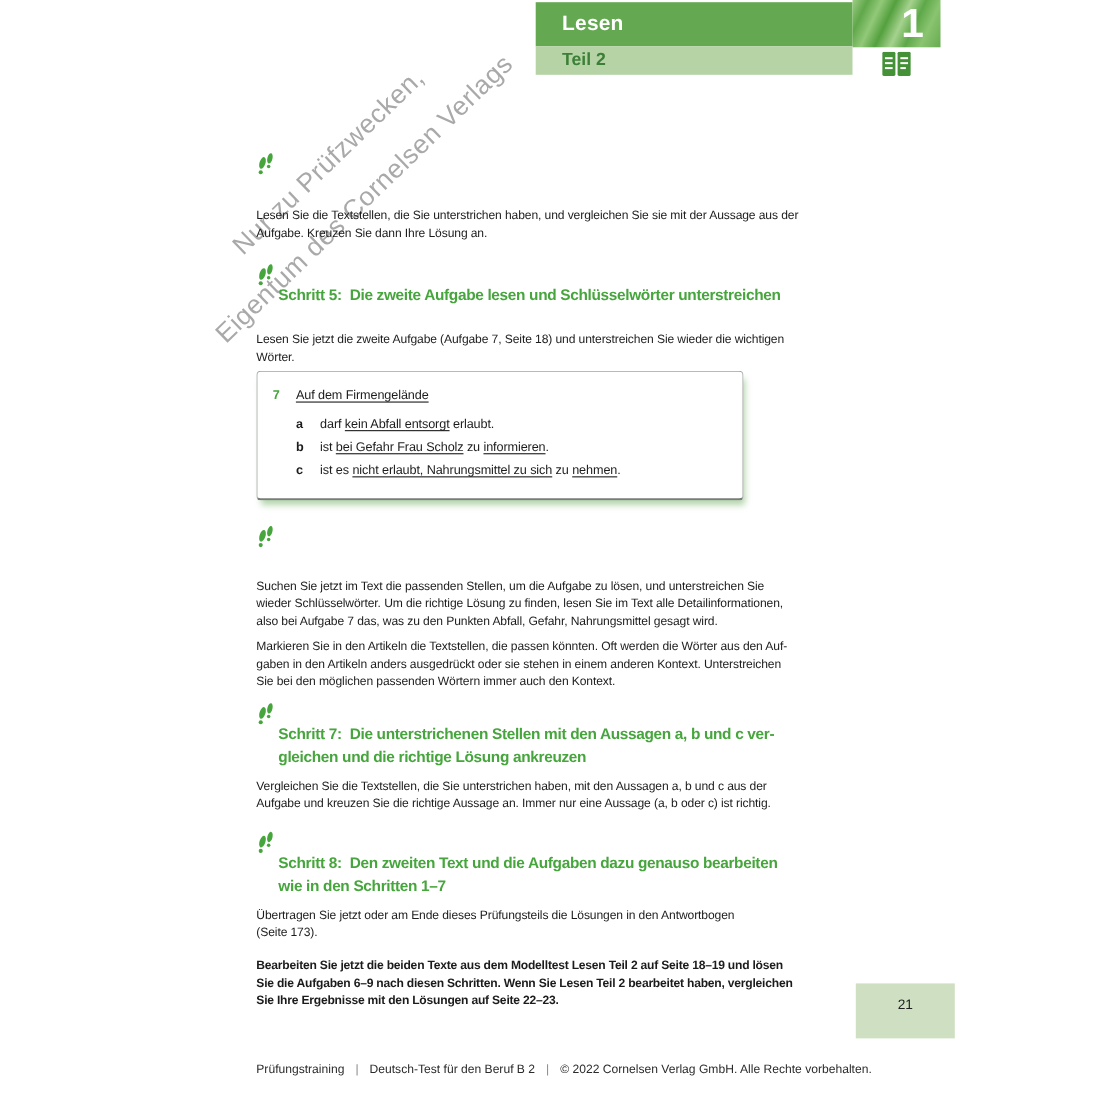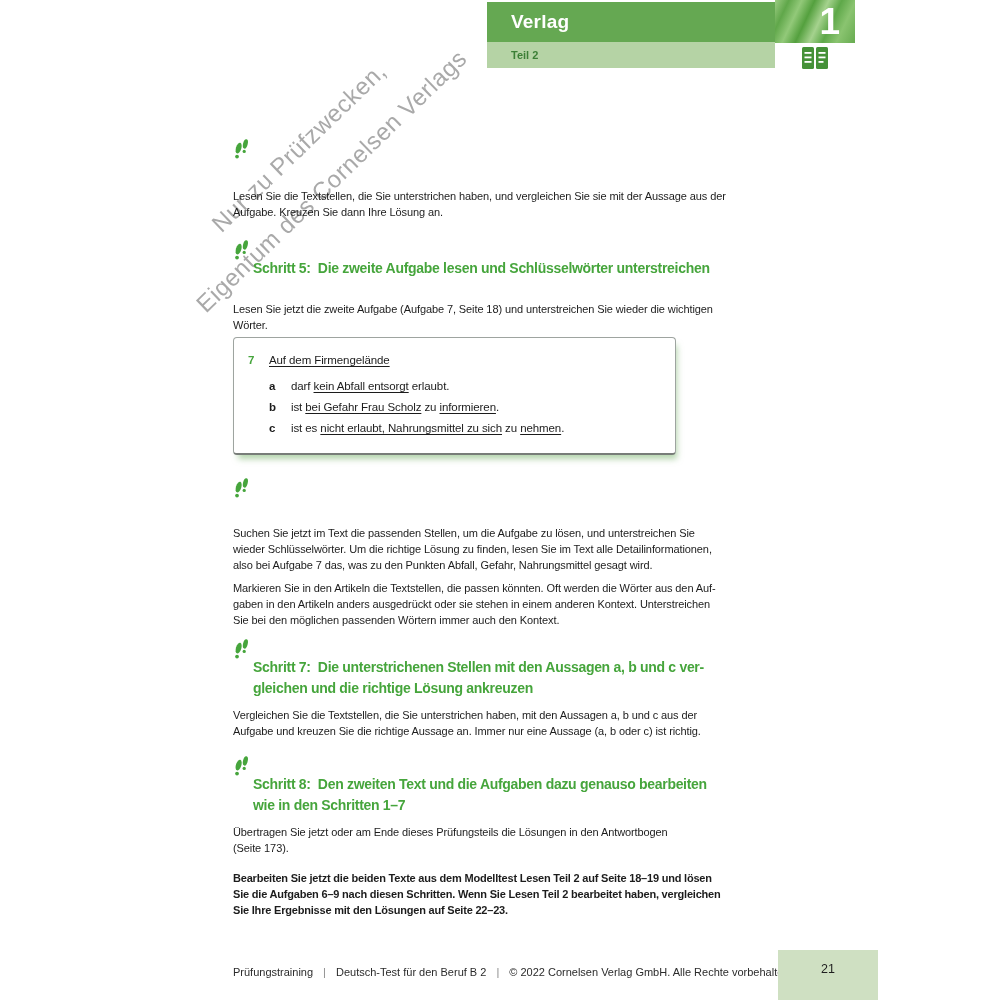--- a/index.html
+++ b/index.html
@@ -18,21 +18,21 @@
   .lesen-bar{position:absolute;left:487px;top:2px;width:288px;height:40px;z-index:1;
     background:var(--header-green,#65a852);box-sizing:border-box;padding-left:24px;
     color:#fff;font-weight:bold;font-size:19px;line-height:40px;letter-spacing:.2px;}
   .chapter-box{position:absolute;left:775px;top:0;width:80px;height:43px;z-index:1;
     background:linear-gradient(115deg,#9ccd83 0%,#60a74a 14%,#92c979 27%,#54a03e 40%,
       #a5d28e 54%,#5ea849 67%,#8ac470 81%,#67ab50 100%);
     box-sizing:border-box;padding-right:15px;text-align:right;
     color:#fff;font-weight:bold;font-size:37px;line-height:44px;}
   .teil-bar{position:absolute;left:487px;top:42px;width:288px;height:26px;z-index:1;
     background:var(--light-green-bar,#b5d3a5);box-sizing:border-box;padding-left:24px;
-    color:var(--part-text-green,#3c7f36);font-weight:bold;font-size:11px;line-height:26px;}
+    color:var(--part-text-green,#3c7f36);font-weight:bold;font-size:16px;line-height:26px;}
   .book-icon{position:absolute;left:802px;top:47px;z-index:1;}
 
   
   .content{position:absolute;left:233px;top:136px;width:524px;z-index:1;}
   .step-h{position:relative;margin:0;padding-left:20px;width:max-content;max-width:none;
     color:var(--heading-green,#46a53c);font-weight:bold;font-size:14px;line-height:21px;
     letter-spacing:-.3px;white-space:pre-line;}
   .step-icon{position:absolute;left:1px;top:2px;color:var(--heading-green,#46a53c);}
   .para{margin:0;font-size:11px;line-height:16px;letter-spacing:-.1px;
     white-space:pre-line;width:max-content;max-width:none;}
@@ -61,36 +61,36 @@
   .ex-title-row{display:flex;line-height:20px;margin-bottom:6px;}
   .ex-num{width:21px;font-weight:bold;color:var(--heading-green,#46a53c);}
   .ex-items{padding-left:21px;}
   .ex-item{display:flex;line-height:21px;}
   .ex-letter{width:22px;font-weight:bold;}
 
   
   .footer-line{position:absolute;left:233px;bottom:22px;width:524px;z-index:1;
     text-align:center;font-size:11px;color:#2b2b2b;white-space:nowrap;}
   .footer-line .sep{margin:0 10px;color:#8a8a8a;}
-  .page-num-box{position:absolute;left:778px;top:950px;width:100px;height:50px;z-index:1;
+  .page-num-box{position:absolute;left:778px;top:894px;width:90px;height:50px;z-index:1;
     background:var(--page-box-green,#cfe0c2);box-sizing:border-box;padding-top:12px;
     text-align:center;font-size:12.5px;color:#1f1f1f;}
 </style>
 </head>
 <body>
 
 <div class="page">
 
   <div class="watermark">
     <div>Nur zu Prüfzwecken,</div>
     <div>Eigentum des Cornelsen Verlags</div>
   </div>
 
   <div class="lesen-bar">
-    <span>Verlag</span>
+    <span>Lesen</span>
   </div>
   <div class="chapter-box">
     <span>1</span>
   </div>
   <div class="teil-bar">
     <span>Teil 2</span>
   </div>
   <span class="book-icon">
     <svg width="26" height="23" viewBox="0 0 26 23" aria-hidden="true">
       <rect x="0" y="0" width="12" height="22" rx="1.5" fill="#459138"></rect>

